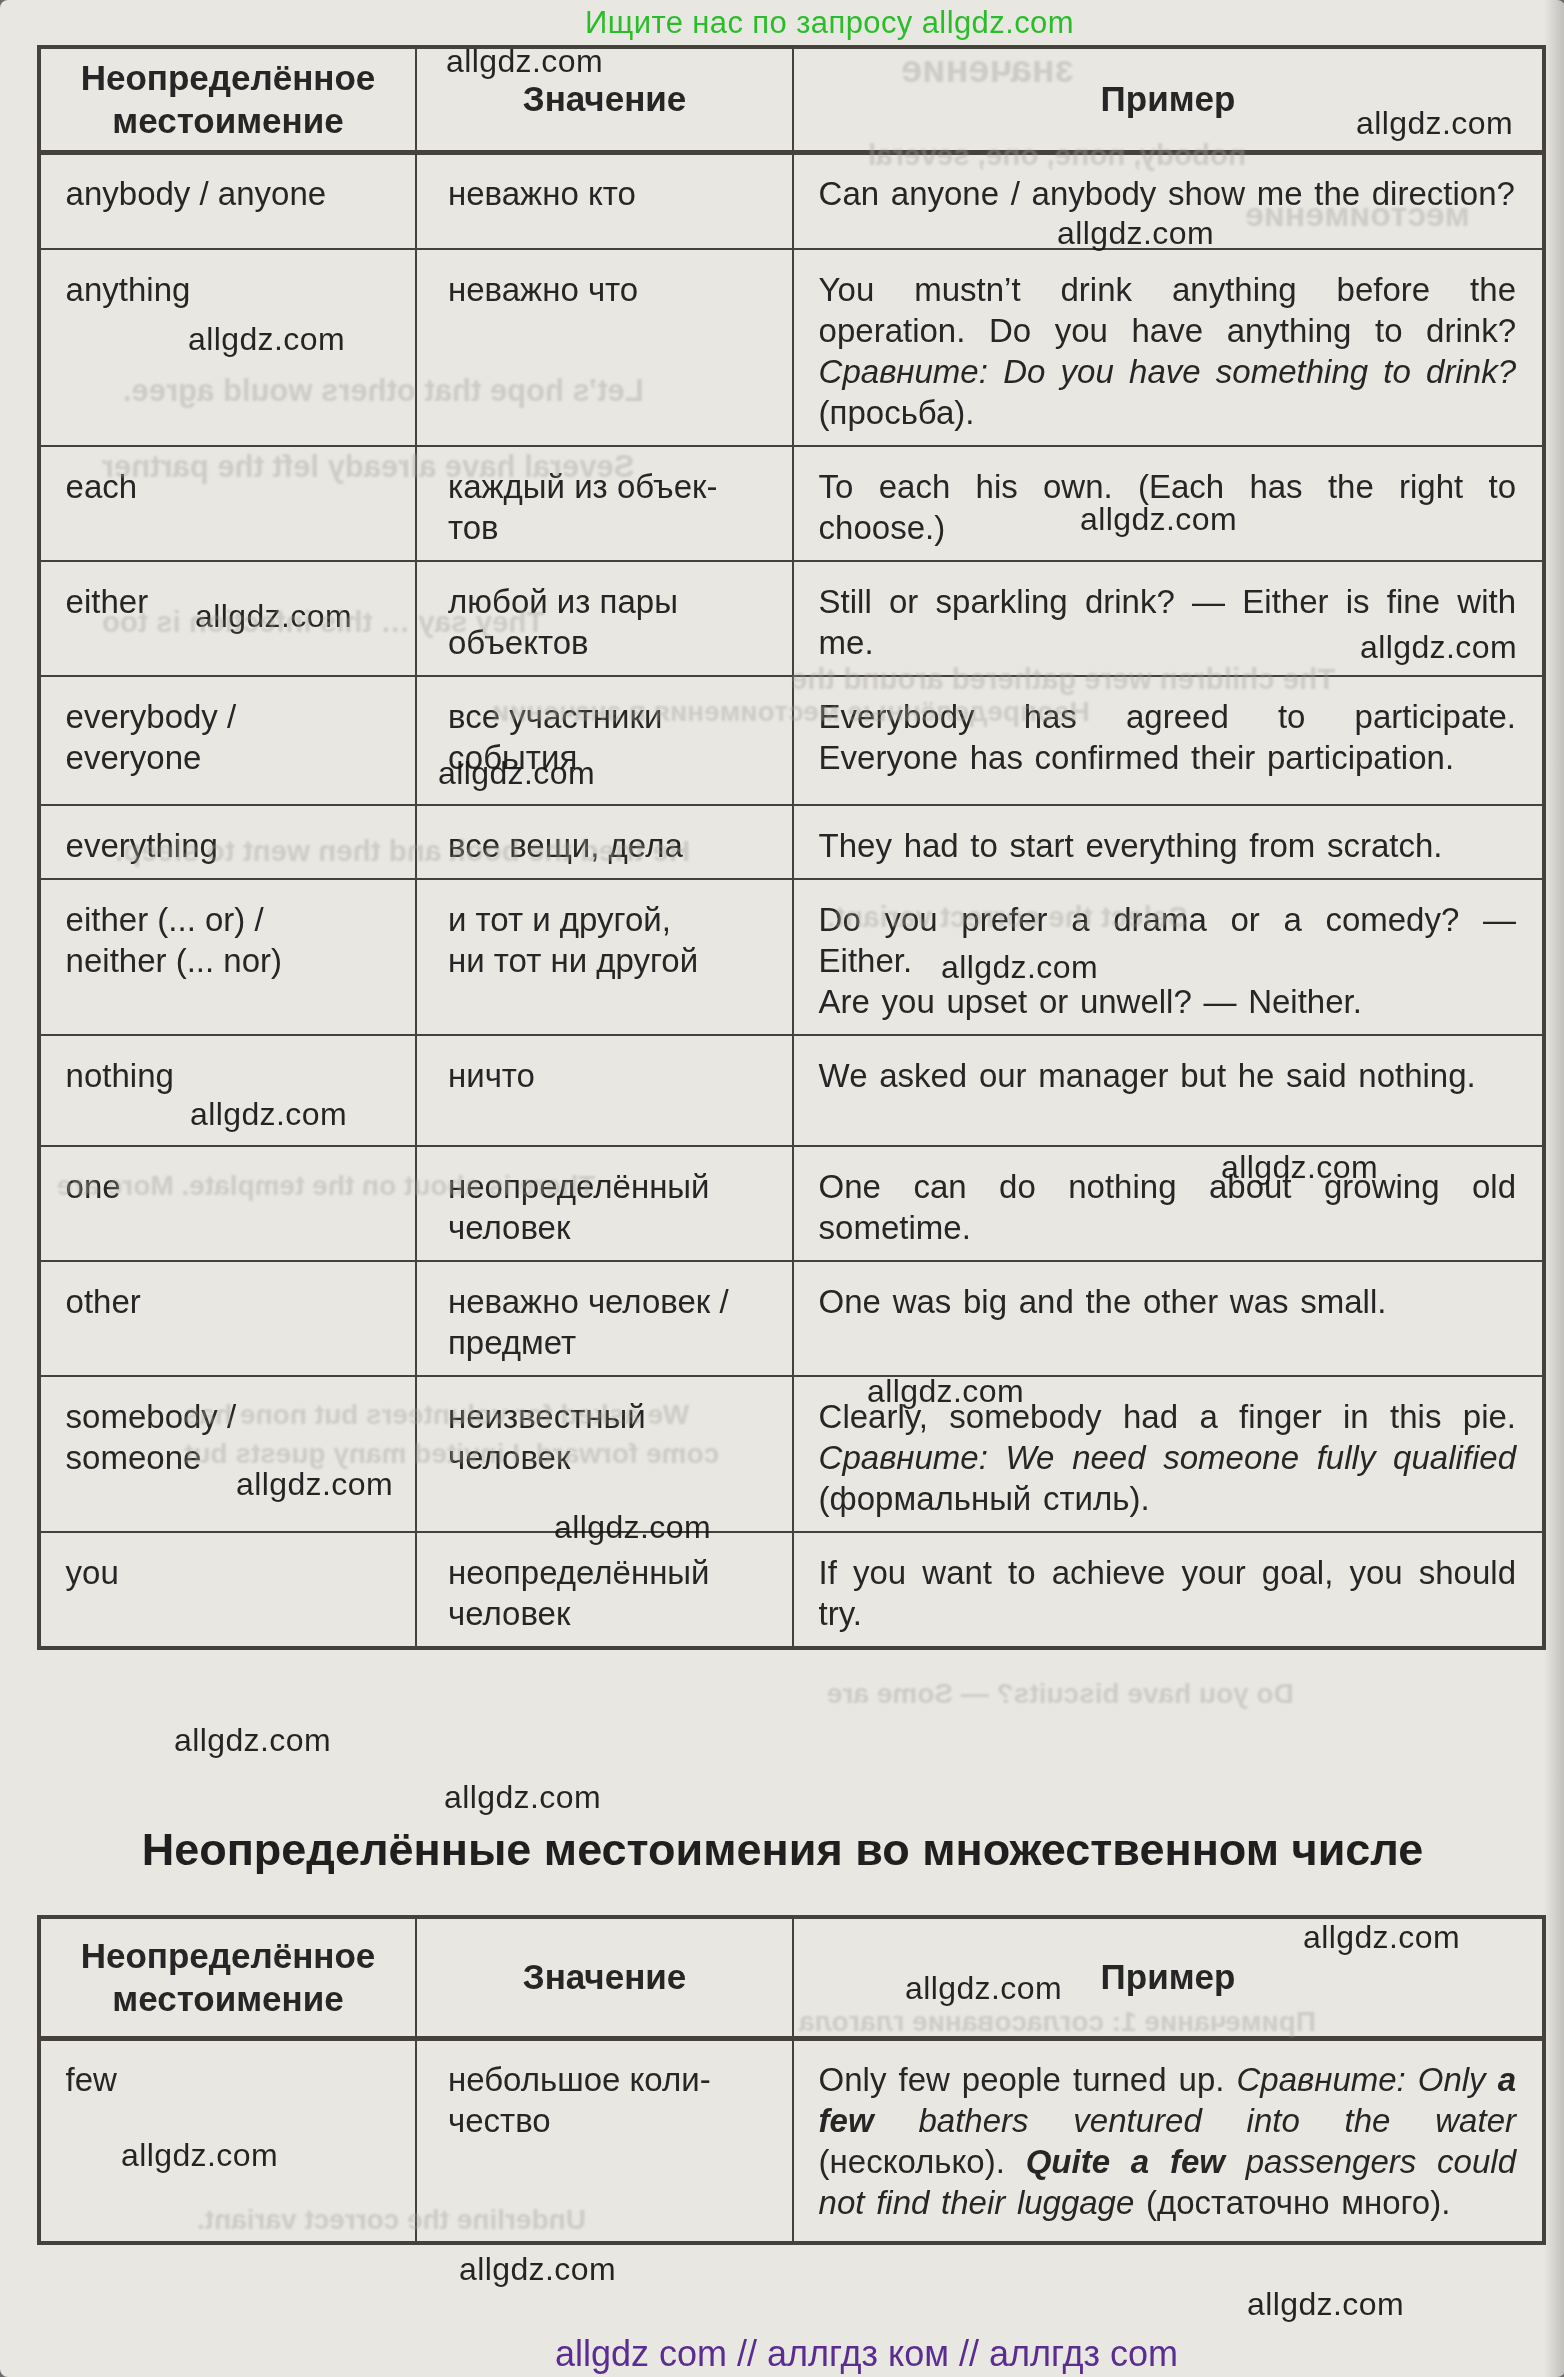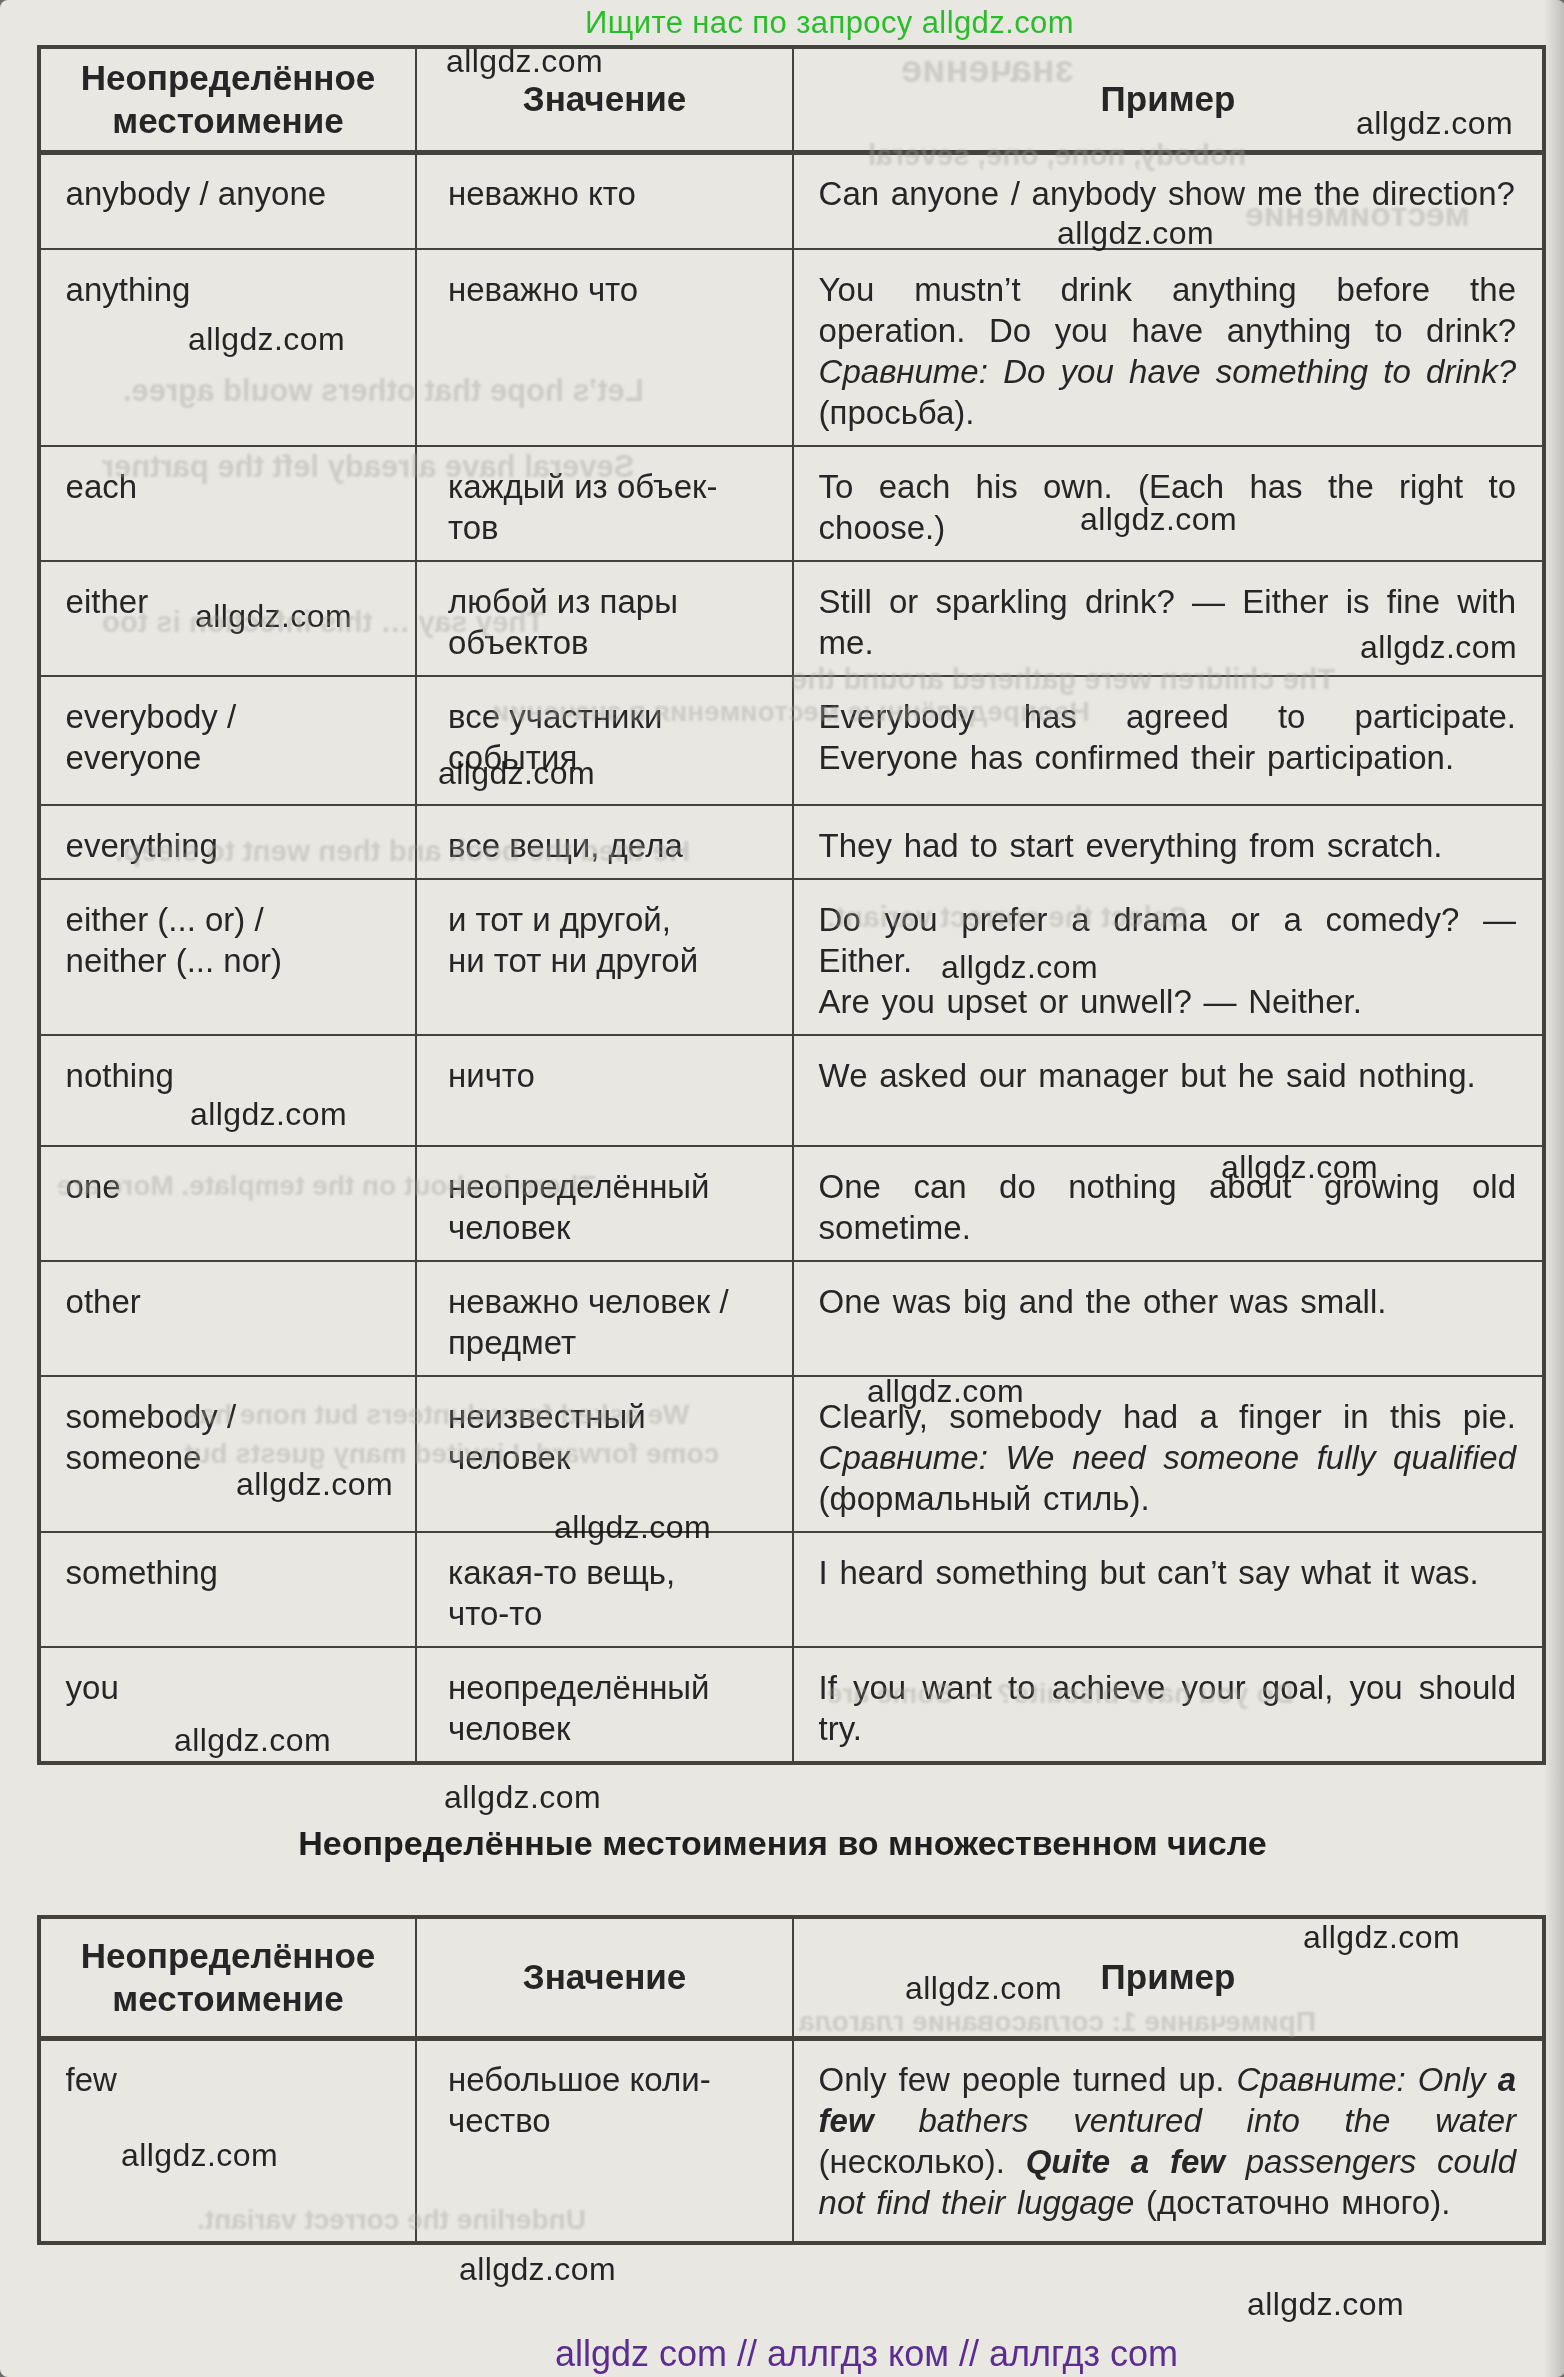--- a/index.html
+++ b/index.html
@@ -23,21 +23,21 @@
     font-size:35px;font-weight:bold;line-height:1.25;padding:6.6px 8.2px;}
   .t1 thead tr{height:105px;}
   .t2 thead tr{height:121px;}
   td{vertical-align:top;font-size:33px;line-height:1.24;}
   td.pron{padding:19.7px 13px 11.5px 24.6px;white-space:pre-line;}
   td.mean{padding:19.7px 13px 11.5px 31px;white-space:pre-line;}
   td.ex{padding:19.7px 26px 11.5px 24.6px;text-align:justify;text-align-last:left;white-space:pre-line;word-spacing:2.5px;}
   .ex .i{font-style:italic;}
   .ex .bi{font-style:italic;font-weight:bold;}
   .section-title{position:absolute;top:1824px;left:0;right:0;text-align:center;
-    font-size:34px;font-weight:bold;color:#1f1f1f;}
+    font-size:45px;font-weight:bold;color:#1f1f1f;}
   .wm{position:absolute;font-size:32px;color:#141414;letter-spacing:0.4px;opacity:.92;white-space:nowrap;}
   .ghost{position:absolute;transform:scaleX(-1);color:#a8a69e;opacity:.42;filter:blur(1.3px);
     white-space:nowrap;font-weight:bold;}
 </style>
 </head>
 <body>
 
 <div class="page" id="page">
 
   <div class="banner">Ищите нас по запросу allgdz.com</div>
@@ -114,26 +114,20 @@
           <td class="mean">неважно человек /
 предмет</td>
           <td class="ex"><span>One was big and the other was small.</span></td>
         </tr>
         <tr style="height: 152px;">
           <td class="pron">somebody /
 someone</td>
           <td class="mean">неизвестный
 человек</td>
           <td class="ex"><span>Clearly, somebody had a finger in this pie. </span><span class="i">Сравните: We need someone fully qualified</span><span> (формальный стиль).</span></td>
-        </tr>
-        <tr style="height: 86px;">
-          <td class="pron">something</td>
-          <td class="mean">какая-то вещь,
-что-то</td>
-          <td class="ex"><span>I heard something but can’t say what it was.</span></td>
         </tr>
         <tr style="height: 94px;">
           <td class="pron">you</td>
           <td class="mean">неопределённый
 человек</td>
           <td class="ex"><span>If you want to achieve your goal, you should try.</span></td>
         </tr>
       </tbody>
   </table>
 

